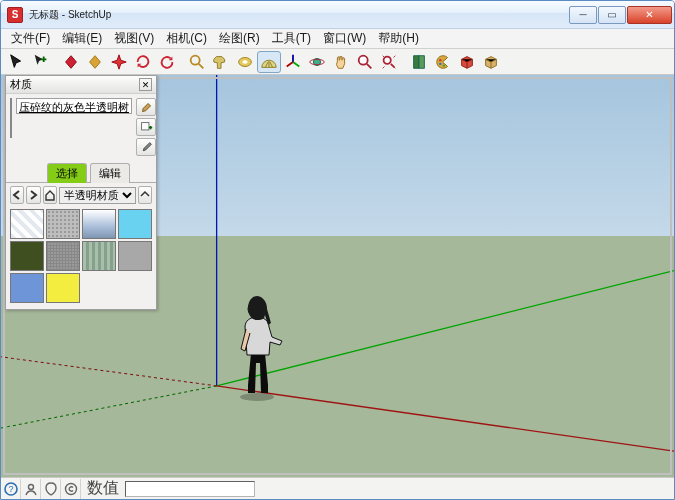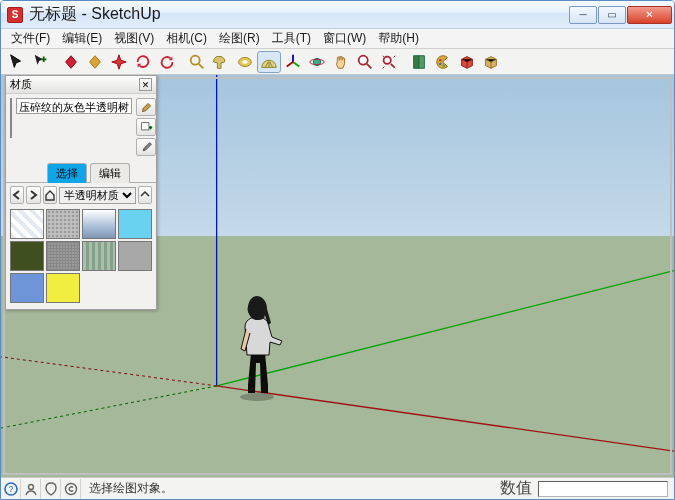--- a/index.html
+++ b/index.html
@@ -1,21 +1,21 @@
 <!DOCTYPE html>
 <html><head>
 <meta charset="utf-8">
 <style>
 * { margin: 0; padding: 0; box-sizing: border-box; font-family: "Microsoft YaHei", Tahoma, sans-serif; user-select: none; }
 body { width: 675px; height: 500px; overflow: hidden; background: #fff; border: 1px solid #5a8bc2; border-radius: 4px 4px 0 0; display: flex; flex-direction: column; }
 
 
 .titlebar { height: 28px; background: linear-gradient(#f7fbff, #e5f0fb 45%, #d6e6f8 46%, #e0ecf8); display: flex; align-items: center; padding: 0 2px 0 6px; border-bottom: 1px solid #bcd0e6; }
 .titlebar-icon { width: 16px; height: 16px; background: #d72f2f; border: 1px solid #a01f1f; border-radius: 2px; display: flex; align-items: center; justify-content: center; color: #fff; font-size: 10px; font-weight: bold; margin-right: 6px; }
-.titlebar-text { font-size: 16px; color: #1a1a1a; flex: 1; }
+.titlebar-text { font-size: 10px; color: #1a1a1a; flex: 1; }
 .win-btns { display: flex; gap: 1px; }
 .win-btn { width: 28px; height: 18px; border: 1px solid #7a99c1; background: linear-gradient(#f3f8fe, #d5e4f5); display: flex; align-items: center; justify-content: center; font-size: 10px; color: #2b3b50; border-radius: 2px; }
 .win-btn.close { width: 45px; background: linear-gradient(#f39b8c, #d84329); color: #fff; border-color: #a63325; }
 
 
 .menubar { height: 20px; background: #f4f4f4; border-bottom: 1px solid #d0d0d0; display: flex; align-items: center; padding: 0 4px; font-size: 12px; }
 .menu-item { padding: 16px 6px; color: #1a1a1a; }
 
 
 .toolbar { height: 26px; background: #f3f3f1; border-bottom: 1px solid #c8c8c8; display: flex; align-items: center; padding: 0 4px; gap: 0; }
@@ -30,30 +30,30 @@
 .sky { position: absolute; top: 0; left: 0; right: 0; height: 40%; background: linear-gradient(#a5c5de, #c4d9e9); }
 .ground { position: absolute; top: 40%; left: 0; right: 0; bottom: 0; background: #a6b89a; }
 .axes { position: absolute; inset: 0; pointer-events: none; }
 .viewport-border { position: absolute; inset: 2px; border: 2px solid #bfbfbf; pointer-events: none; }
 
 
 .panel { position: absolute; left: 4px; top: 0; width: 152px; background: #f2f1f0; border: 1px solid #9e9e9e; box-shadow: 1px 1px 3px rgba(0,0,0,.25); }
 .panel-title { height: 18px; background: linear-gradient(#fdfdfd, #e3e3e1); display: flex; align-items: center; padding: 0 4px; font-size: 11px; border-bottom: 1px solid #cfcfcd; }
 .panel-title-text { flex: 1; }
 .panel-close { width: 13px; height: 13px; border: 1px solid #999; display: flex; align-items: center; justify-content: center; font-size: 9px; }
-.mat-header { display: flex; padding: 4px; gap: 4px; }
+.mat-header { display: flex; padding: 4px; gap: 4px; text-decoration: underline; }
 .mat-preview { width: 40px; height: 40px; border: 1px solid #888; background: repeating-conic-gradient(#ccc 0 25%, #fff 0 50%) 50% / 6px 6px; }
 .mat-name-box { flex: 1; display: flex; flex-direction: column; gap: 2px; }
 .mat-name { font-size: 11px; border: 1px solid #9f9f9f; background: #fff; padding: 1px 2px; height: 16px; overflow: hidden; white-space: nowrap; }
 .mat-acts { display: flex; flex-direction: column; gap: 2px; }
 .mini-btn { width: 20px; height: 18px; border: 1px solid #b0b0b0; background: linear-gradient(#fefefe,#e4e4e2); display: flex; align-items: center; justify-content: center; border-radius: 2px; }
 .mini-btn svg { width: 13px; height: 13px; }
 .tabs { display: flex; font-size: 11px; margin-top: 2px; border-bottom: 1px solid #aeaeae; }
 .tab { padding: 2px 8px; border: 1px solid #aeaeae; border-bottom: none; background: #eceae7; margin-left: 3px; position: relative; top: 1px; border-radius: 3px 3px 0 0; }
-.tab.active { background: #0ea5e9; margin-left: 41px; }
+.tab.active { background: #84cc16; margin-left: 41px; }
 .picker-row { display: flex; align-items: center; gap: 2px; padding: 3px 4px; }
 .picker-row select { flex: 1; font-size: 11px; height: 17px; border: 1px solid #9f9f9f; }
 .nav-btn { width: 18px; height: 18px; display:flex; align-items:center; justify-content:center; border:1px solid #b0b0b0; background: linear-gradient(#fefefe,#e4e4e2); border-radius:2px; }
 .nav-btn svg { width:12px; height:12px; }
 .swatches { display: grid; grid-template-columns: repeat(4, 34px); gap: 2px; padding: 2px 4px 6px; }
 .swatch { width: 34px; height: 30px; border: 1px solid #777; }
 .sw0 { background: repeating-linear-gradient(45deg,#e3e9ef 0 4px,#fff 0 8px); }
 .sw1 { background: #bebebe; background-image: radial-gradient(#999 1px, transparent 1px); background-size: 4px 4px; }
 .sw2 { background: linear-gradient(#fff,#a9bed9 60%,#7f96b3); }
 .sw3 { background: #69d2f0; }
@@ -333,16 +333,15 @@
       <svg viewBox="0 0 14 14">
         <path d="M7 1C4 1 2 3 2 6c0 4 5 7 5 7s5-3 5-7c0-3-2-5-5-5z" fill="none" stroke="#666" stroke-width="1.4"></path>
       </svg>
     </div>
   <div class="status-btn">
       <svg viewBox="0 0 14 14">
         <circle cx="7" cy="7" r="5.5" fill="none" stroke="#666" stroke-width="1.4"></circle>
         <path d="M9 5.5a2.2 2.2 0 1 0 0 3" fill="none" stroke="#666" stroke-width="1.4"></path>
       </svg>
     </div>
-  <div class="status-text">选择绘图对象。</div>
   <div class="status-label">数值</div>
   <div class="status-input"></div>
 </div>
 
 </body></html>

